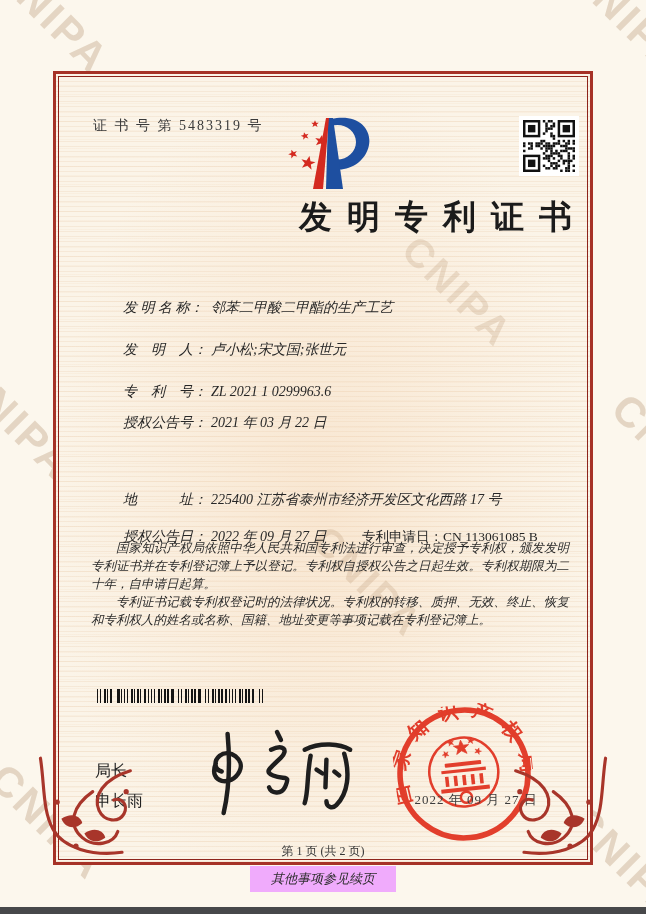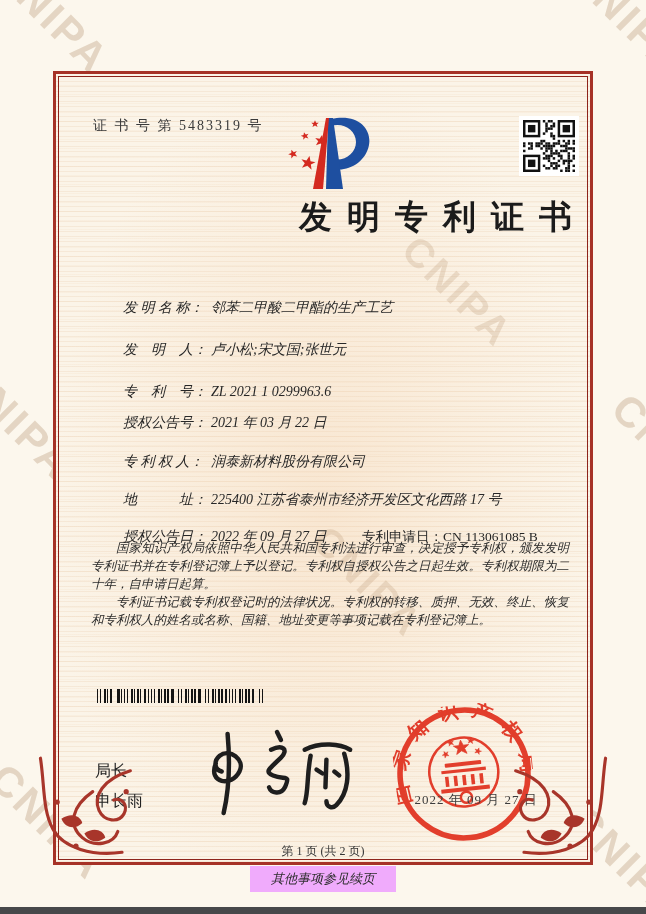--- a/index.html
+++ b/index.html
@@ -270,23 +270,20 @@
       </div>
       <div class="row" style="top:248px;">
         <span class="lbl">发　明　人：</span><span class="val">卢小松;宋文国;张世元</span>
       </div>
       <div class="row" style="top:290px;">
         <span class="lbl">专　利　号：</span><span class="val">ZL 2021 1 0299963.6</span>
       </div>
       <div class="row" style="top:321px;">
         <span class="lbl">授权公告号：</span><span class="val">2021 年 03 月 22 日</span>
       </div>
-      <div class="row" style="top:360px;">
-        <span class="lbl">专 利 权 人：</span><span class="val">润泰新材料股份有限公司</span>
-      </div>
       <div class="row" style="top:398px;">
         <span class="lbl">地　　　址：</span><span class="val">225400 江苏省泰州市经济开发区文化西路 17 号</span>
       </div>
       <div class="row" style="top:435px;">
         <span class="lbl">授权公告日：</span><span class="val">2022 年 09 月 27 日</span>
       </div>
       <div class="row2" style="top:435px;">
         <span class="lbl">专利申请日：</span><span class="val">CN 113061085 B</span>
       </div>
 

